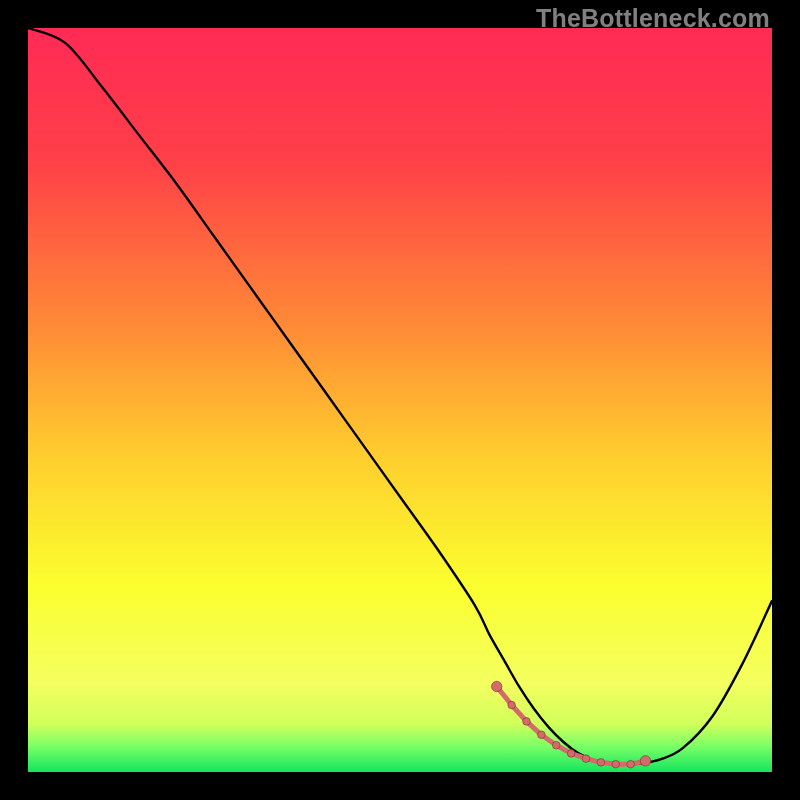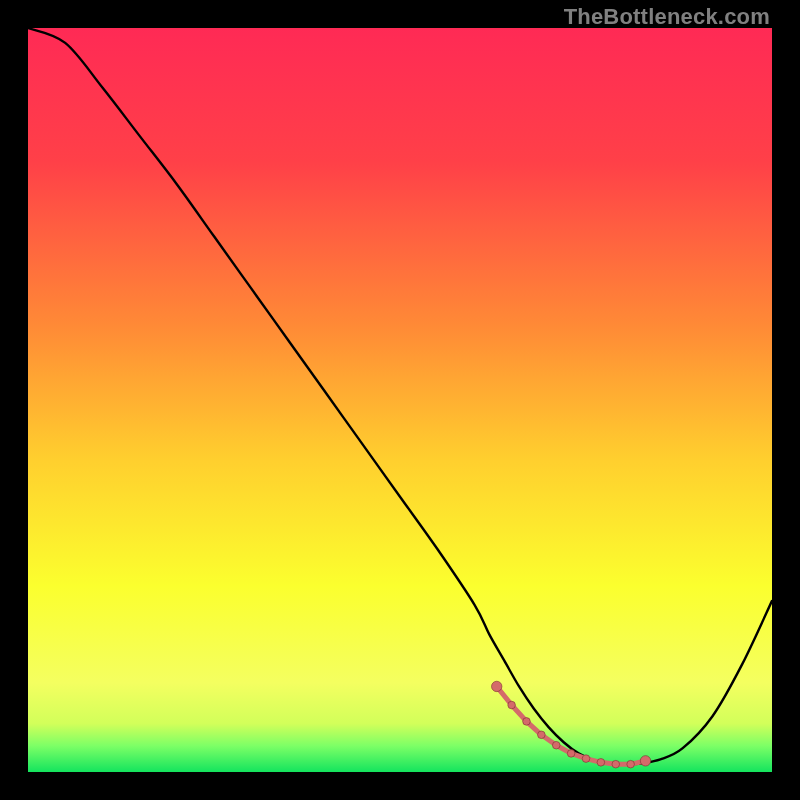--- a/index.html
+++ b/index.html
@@ -40,21 +40,21 @@
     width: 100%;
     height: 100%;
     pointer-events: none;
   }
   .watermark {
     position: absolute;
     top: 4px;
     right: 30px;
     color: #808080;
     font-family: Arial, Helvetica, sans-serif;
-    font-size: 22px;
+    font-size: 25px;
     font-weight: bold;
     letter-spacing: 0.2px;
     user-select: none;
   }
 </style>
 </head>
 <body>
 
 <div class="frame">
   <div class="watermark">TheBottleneck.com</div>

